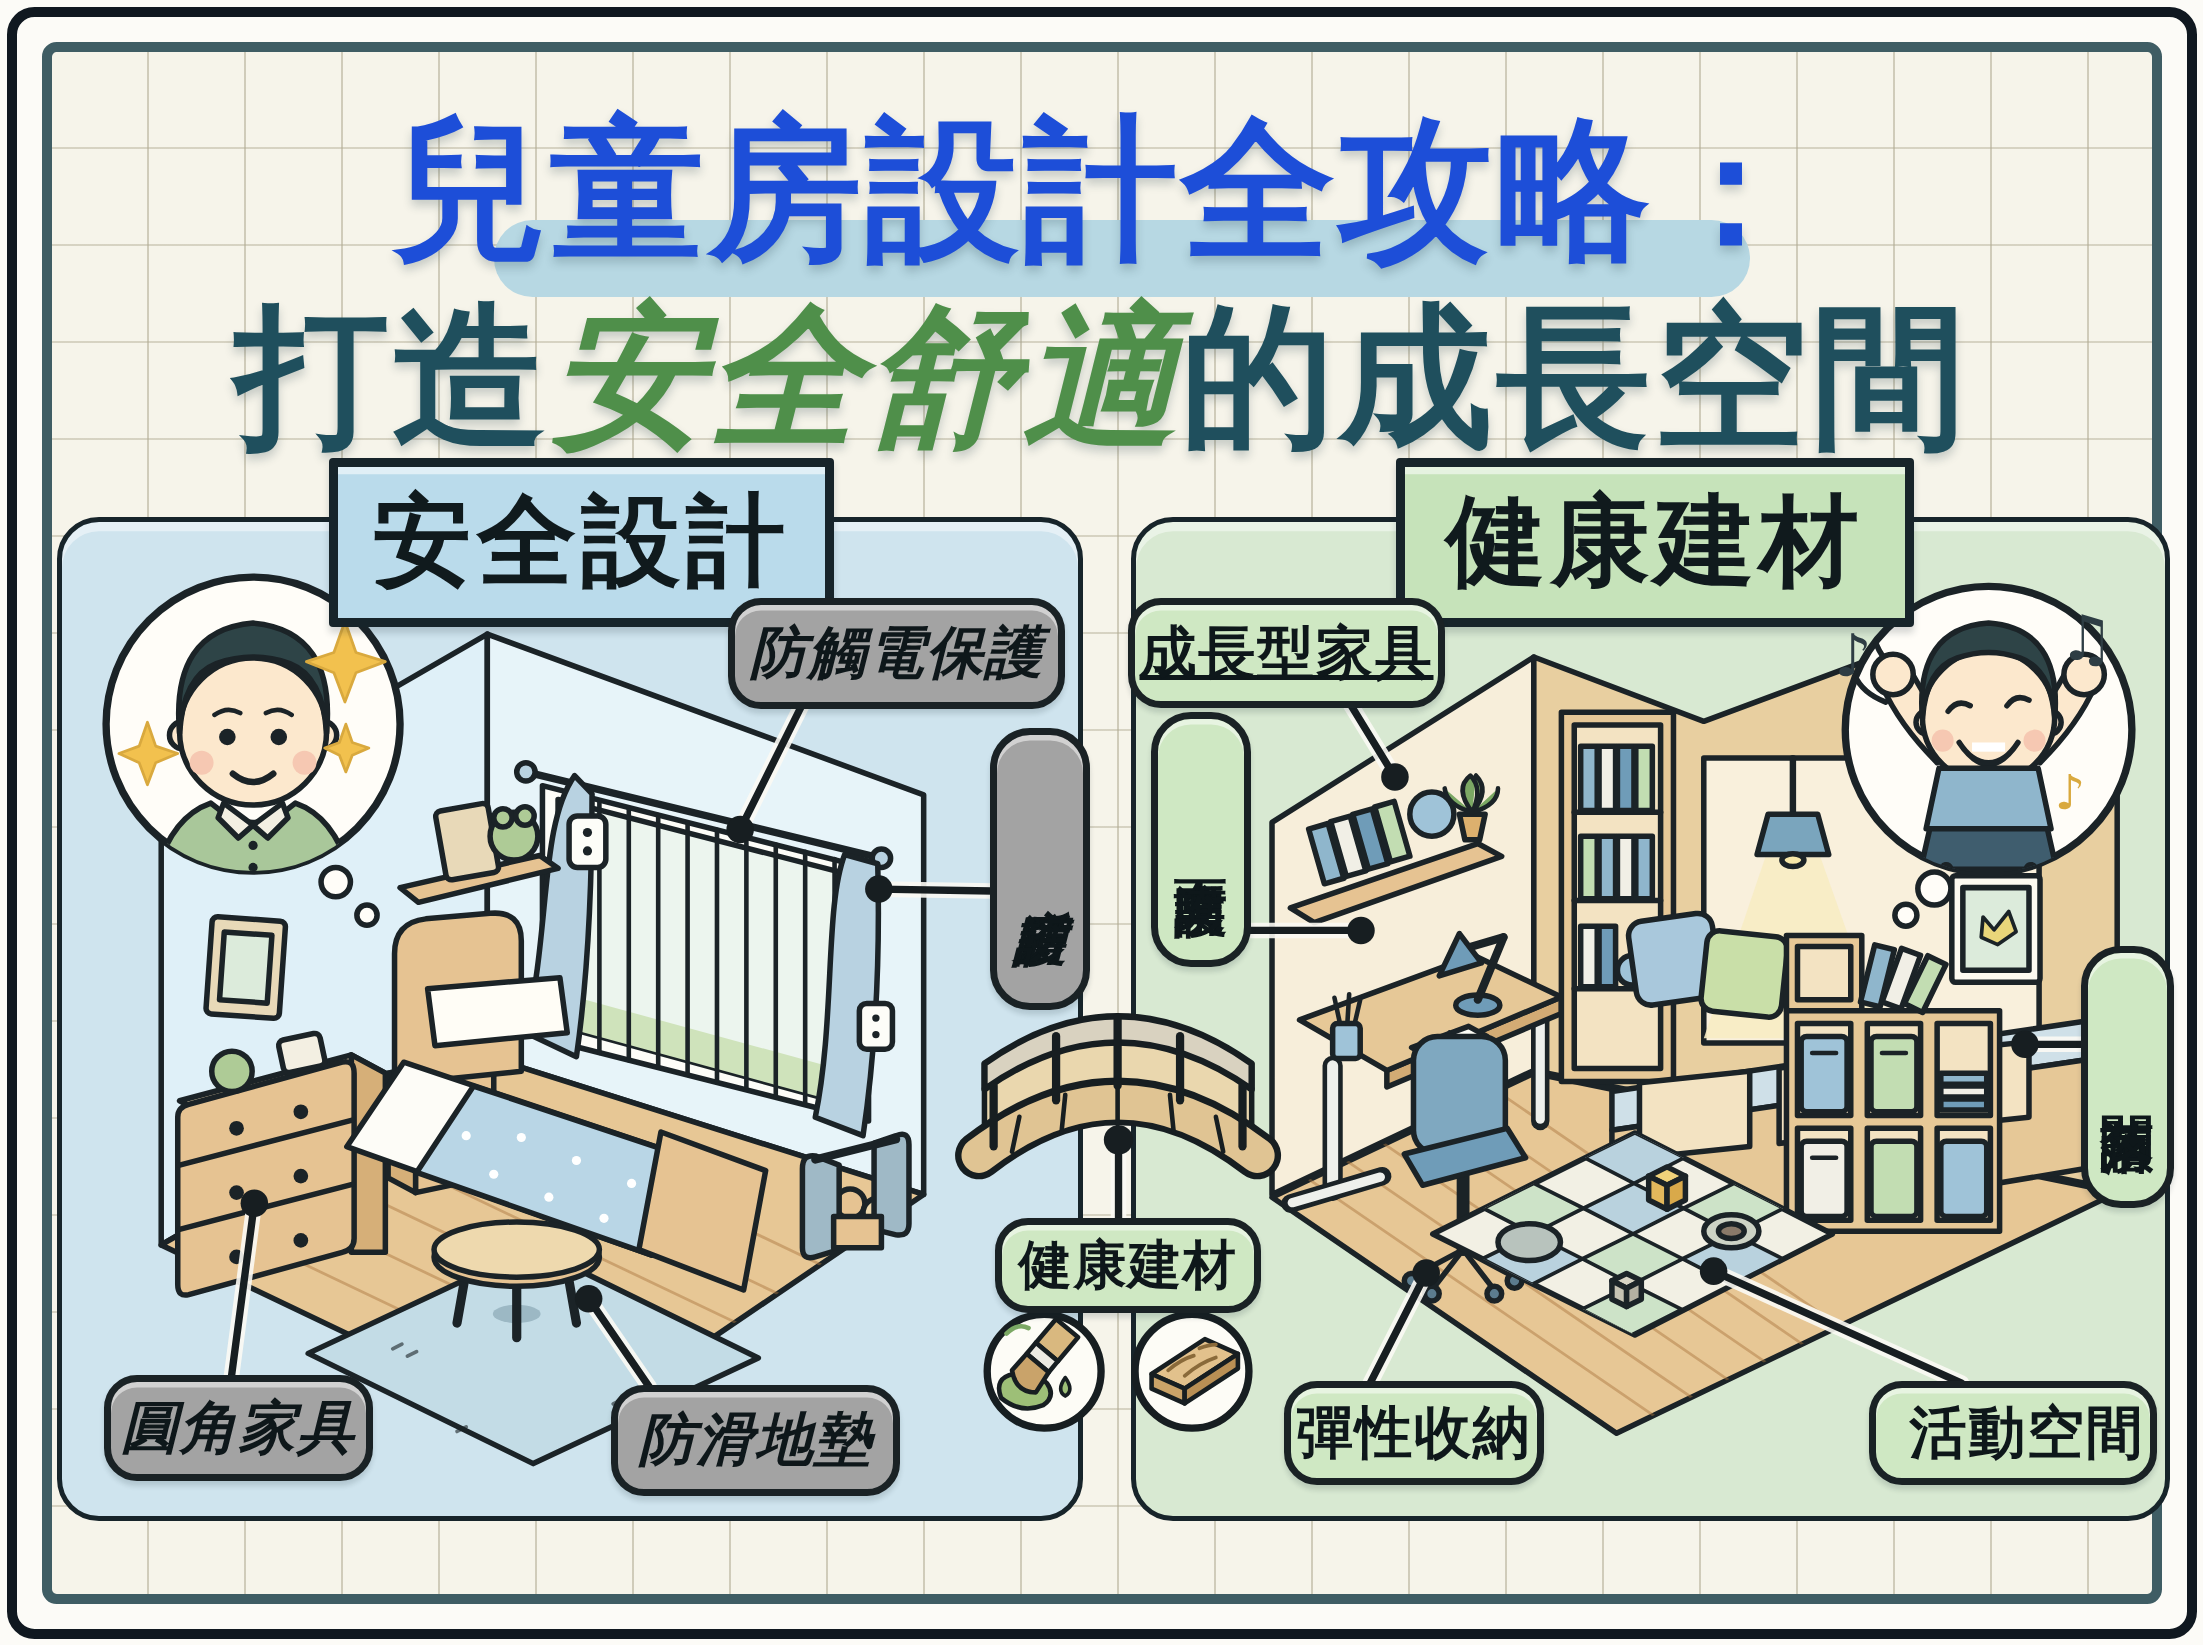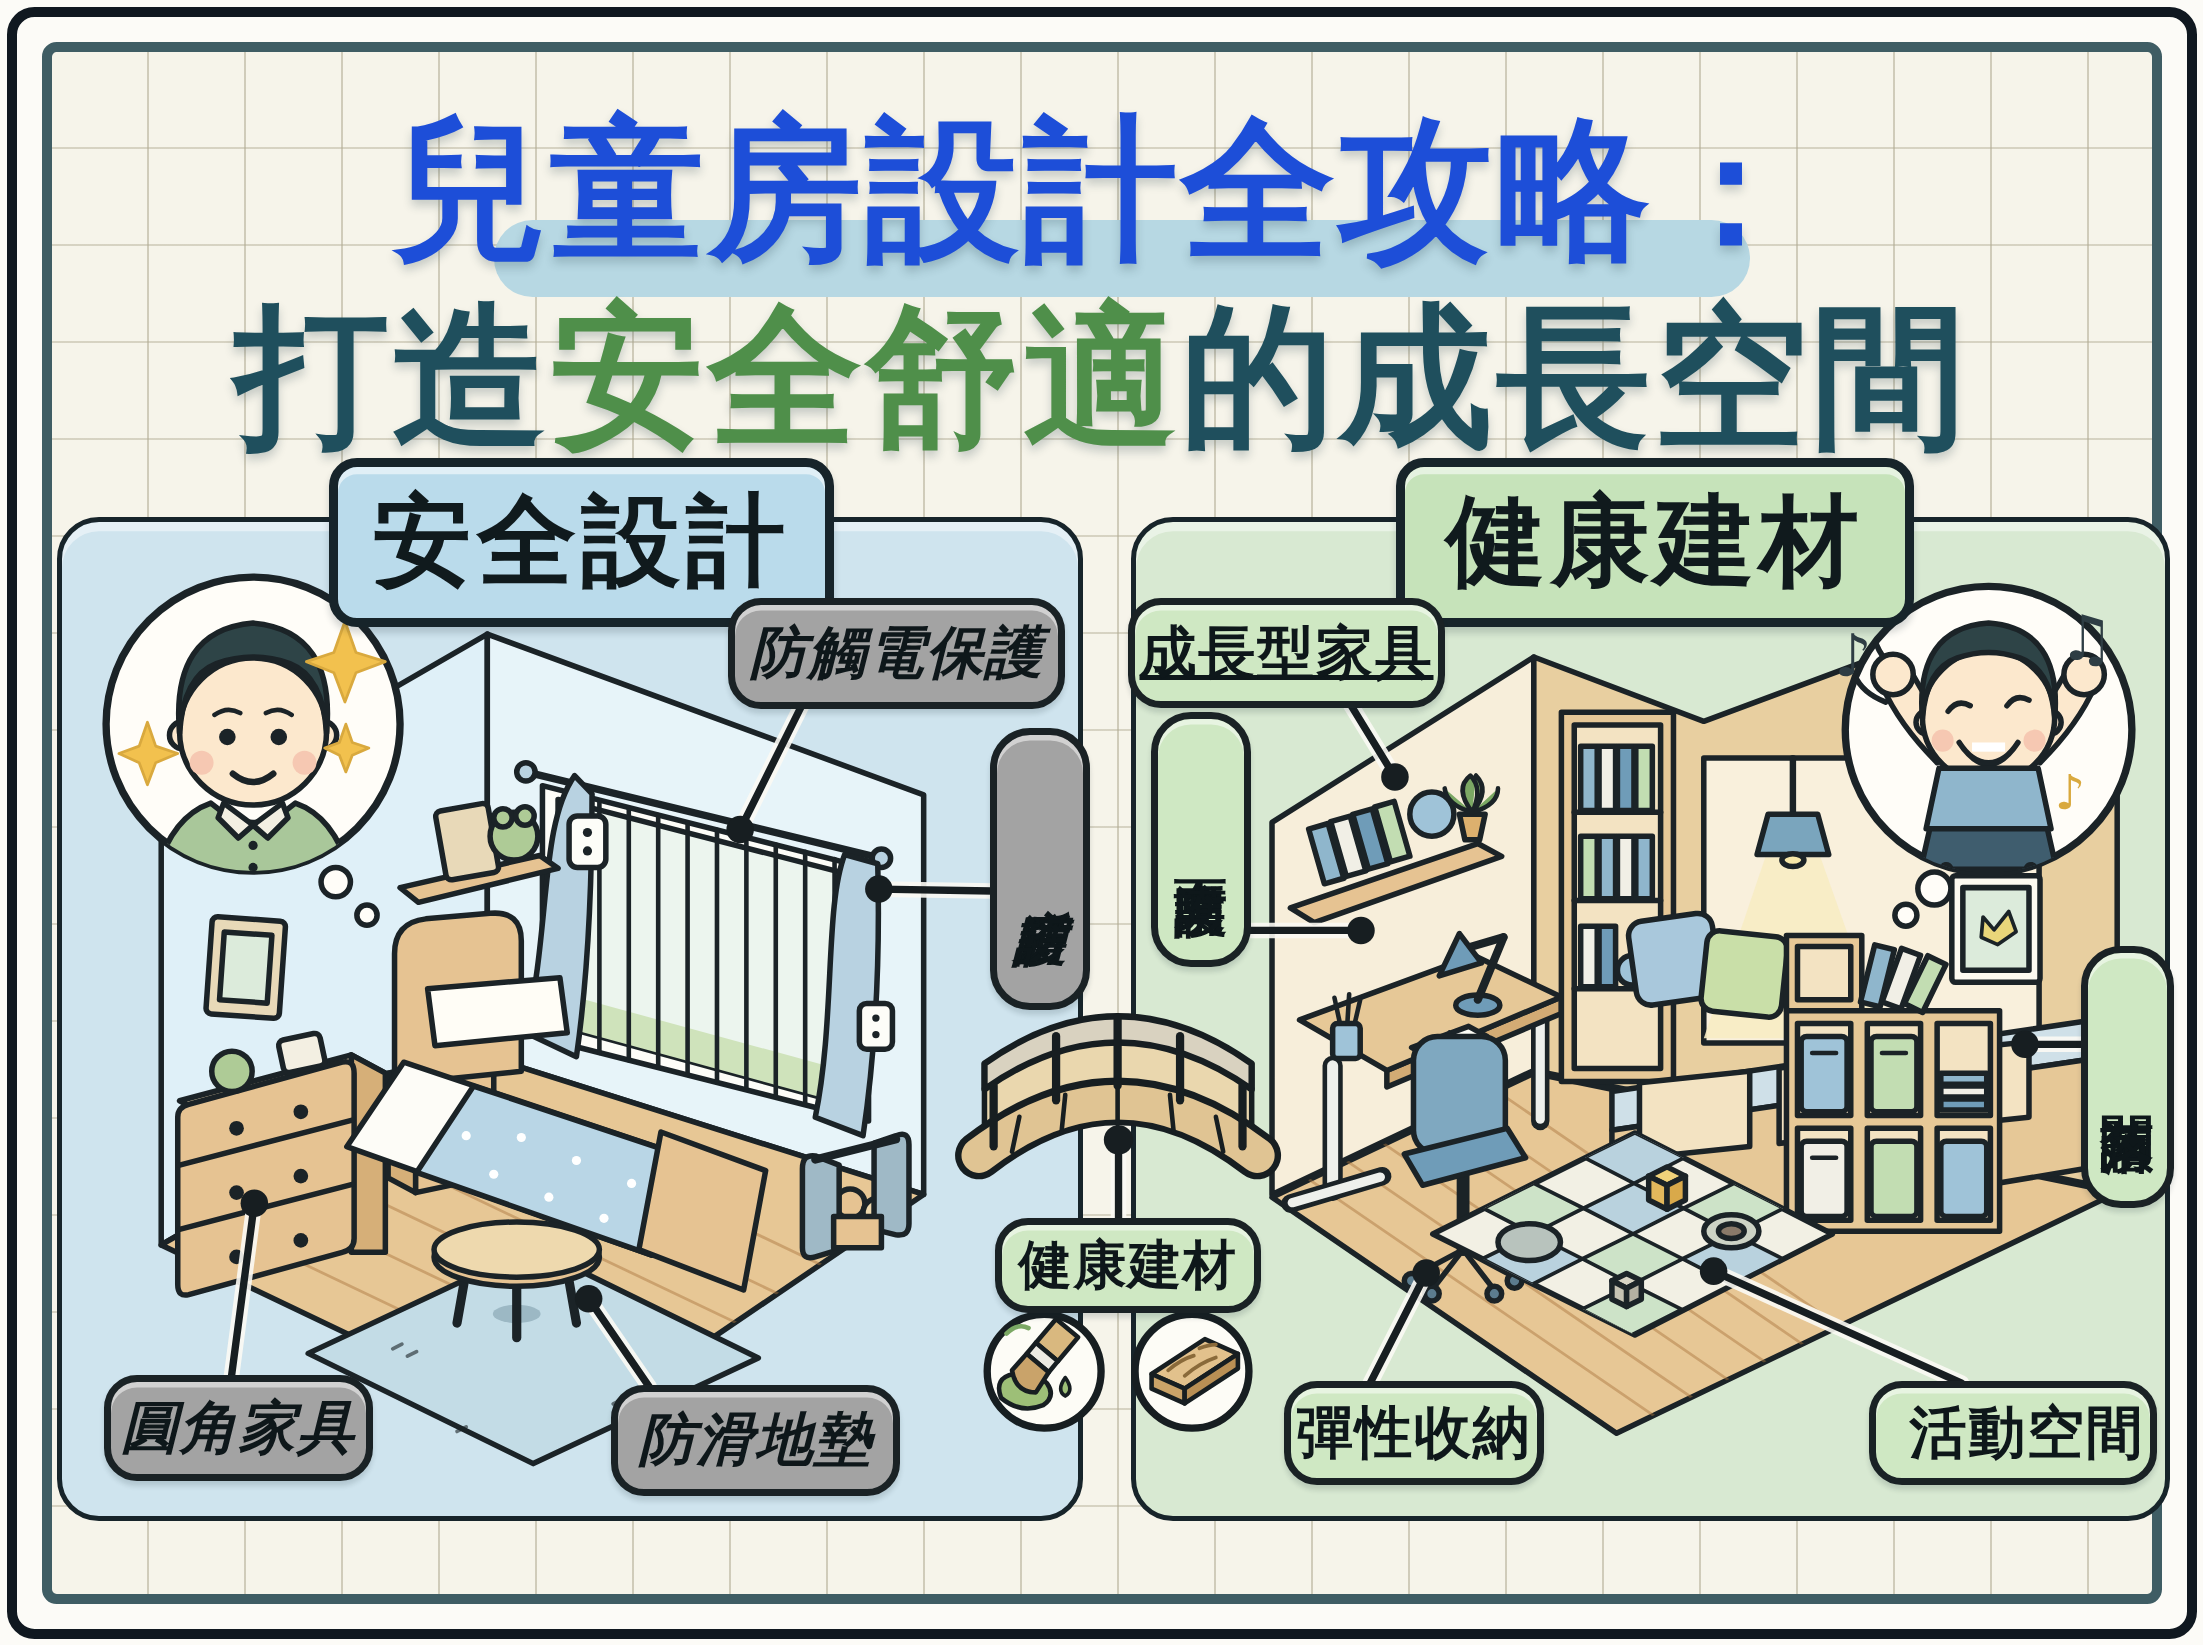--- a/index.html
+++ b/index.html
@@ -14,30 +14,30 @@
   #frame-black{position:absolute;inset:7.3px;border:10px solid #101820;border-radius:27.5px;
          pointer-events:none;z-index:40;}
   
   #title-block{position:absolute;left:0;top:0;width:100%;z-index:6;text-align:center;}
   #title-hl{position:absolute;left:494px;top:220px;width:1256px;height:77px;border-radius:39px;
          background:#b7d8e3;z-index:5;}
   .t-line{position:absolute;left:0;width:100%;font-weight:bold;letter-spacing:3.7px;
          text-shadow:0 6.4px 9.2px rgba(30,60,70,.22);z-index:6;}
   #t1{top:88px;font-size:154px;color:#1d4ed8;}
   #t2{top:275px;font-size:154px;}
-  .seg-teal{color:#1f4f5d;} .seg-green{color:#4f8f4a;}
+  .seg-teal{color:#1f4f5d;} .seg-green{color:#4f8f4a;font-style:italic;}
   
   .panel{position:absolute;top:517px;height:994px;border:5.5px solid #17242a;border-radius:42px;
          z-index:2;box-shadow:inset 0 9.2px 0 rgba(255,255,255,.45);}
   #panel-safety{left:57px;width:1016px;background:#cfe4ee;}
   #panel-comfort{left:1131px;width:1029px;background:#d8e9d2;}
   .room-svg{position:absolute;left:0;top:0;z-index:3;}
   
   .panel-header{position:absolute;z-index:10;display:flex;align-items:center;justify-content:center;
-         border:9.2px solid #17242a;border-radius:28px;font-size:99px;font-weight:bold;color:#101a1d;
+         border:9.2px solid #17242a;border-radius:4px;font-size:99px;font-weight:bold;color:#101a1d;
          letter-spacing:5.5px;box-shadow:inset 0 7.3px 0 rgba(255,255,255,.55), 0 5.5px 7.3px rgba(20,40,50,.18);}
   #hdr-safety{left:329px;top:458px;width:487px;height:151px;background:#badbeb;}
   #hdr-comfort{left:1396px;top:458px;width:500px;height:151px;background:#c6e3ba;}
   
   .pill{position:absolute;z-index:10;display:flex;align-items:center;justify-content:center;
         border:7.3px solid #1a2225;border-radius:33px;font-size:57px;font-weight:bold;color:#0e171a;
         letter-spacing:1.8px;box-shadow:inset 0 5.5px 0 rgba(255,255,255,.5), 0 4.6px 5.5px rgba(20,40,50,.15);}
   .pill.blue{background:#a3a3a3;font-style:italic;}
   .pill.green{background:#cfe8c3;}
   .pill.vertical{writing-mode:vertical-rl;text-orientation:upright;font-size:53px;border-radius:40px;}

